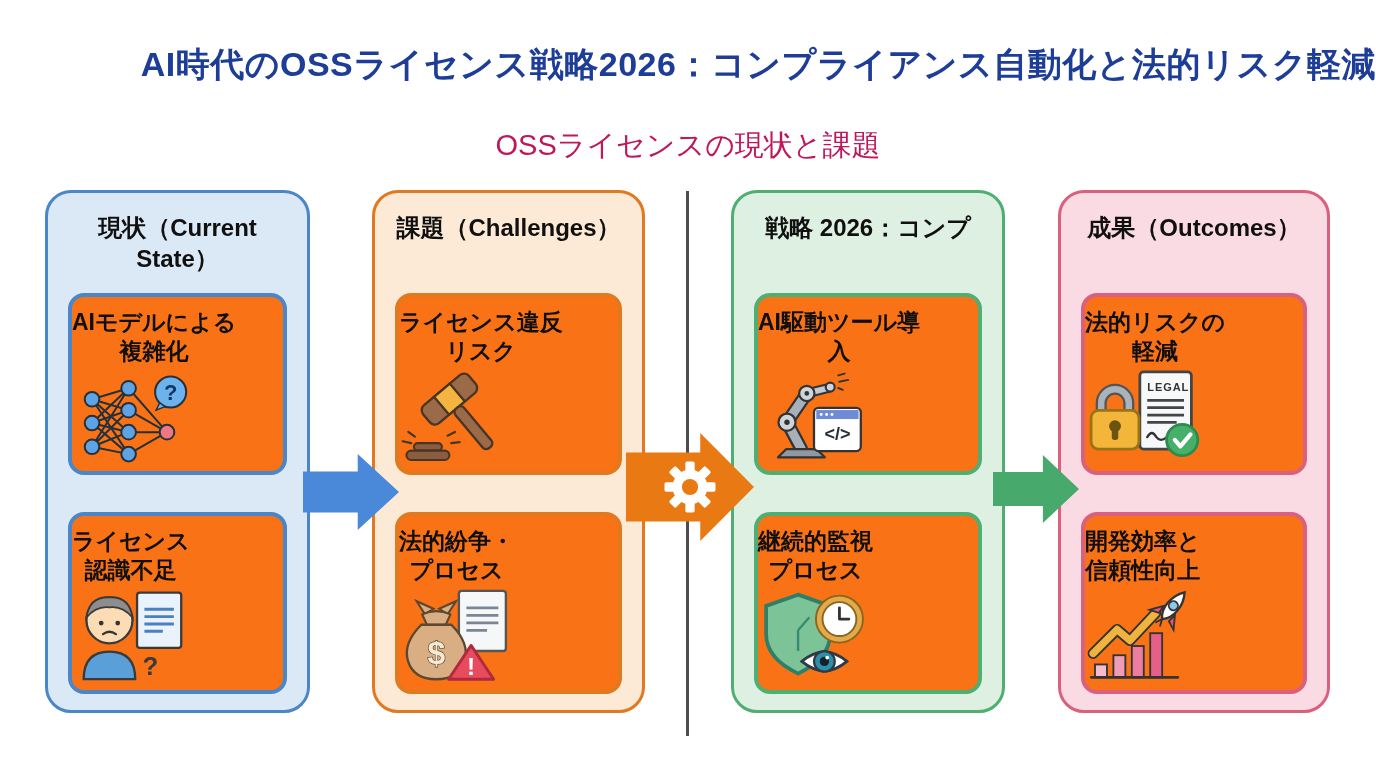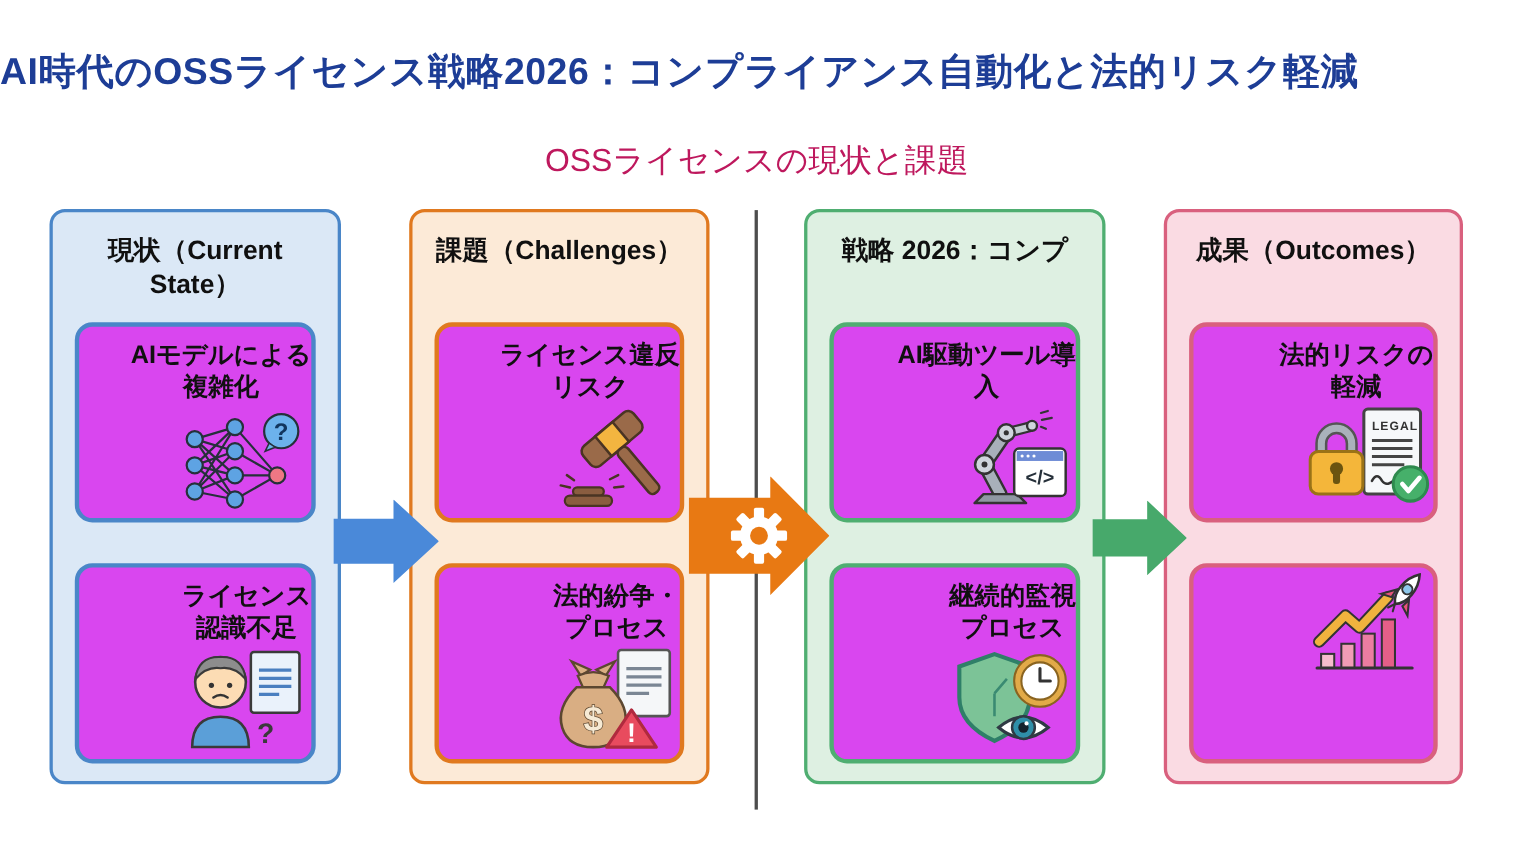--- a/index.html
+++ b/index.html
@@ -3,45 +3,45 @@
 <meta charset="utf-8">
 <style>
   html,body{margin:0;padding:0;background:#ffffff;}
   body{
     font-family:"Liberation Sans","DejaVu Sans",sans-serif;
     width:1376px;height:768px;position:relative;overflow:hidden;
     color:#101010;
   }
   .canvas{position:absolute;inset:0;}
   .title{
-    position:absolute;left:0;right:0;top:42px;text-align:left;
+    position:absolute;left:0;right:0;top:42px;text-align:right;
     font-size:34px;font-weight:700;letter-spacing:.5px;
     color:var(--title_text,#1d3d96);
   }
   .subtitle{
     position:absolute;left:0;right:0;top:126px;text-align:center;
     font-size:29px;font-weight:400;color:#be185d;
   }
   .col{
     position:absolute;top:190px;height:523px;box-sizing:border-box;
-    border:3px solid;border-radius:14px;
+    border:3px solid;border-radius:26px;
   }
   .col-blue  {left:45px;  width:265px;background:var(--blue_bg,#dbe8f6);  border-color:var(--blue_border,#4a86c8);}
   .col-orange{left:372px; width:273px;background:var(--orange_bg,#fcead7);border-color:var(--orange_border,#e0791f);}
   .col-green {left:731px; width:274px;background:var(--green_bg,#def0e2); border-color:var(--green_border,#4fae71);}
   .col-pink  {left:1058px;width:272px;background:var(--pink_bg,#fadbe3);  border-color:var(--pink_border,#d9607e);}
   .col-header{
     margin-top:20px;text-align:center;font-size:24px;font-weight:700;
     line-height:1.28;color:#101010;
   }
   .col-header span{display:block;}
   .card{
     position:absolute;left:20px;right:20px;box-sizing:border-box;
-    background:#d946ef;border:4px solid;border-radius:16px;
-    display:flex;flex-direction:column;align-items:flex-end;
+    background:#f97316;border:4px solid;border-radius:16px;
+    display:flex;flex-direction:column;align-items:flex-start;
   }
   .col-blue  .card{border-color:var(--blue_border,#4a86c8);}
   .col-orange .card{border-color:var(--orange_border,#e0791f);}
   .col-green .card{border-color:var(--green_border,#4fae71);}
   .col-pink  .card{border-color:var(--pink_border,#d9607e);}
   .card-1{top:100px;height:182px;}
   .card-2{top:319px;height:182px;}
   .card-label{
     margin-top:11px;text-align:center;font-size:23px;font-weight:700;
     line-height:1.28;color:#101010;
@@ -228,20 +228,24 @@
         <path d="M16,48 L16,36 A15,15 0 0 1 46,36 L46,48" fill="none" stroke="#555" stroke-width="12"></path>
         <path d="M16,48 L16,36 A15,15 0 0 1 46,36 L46,48" fill="none" stroke="#aab2bb" stroke-width="7"></path>
         <rect x="5" y="44" width="52" height="42" rx="8" fill="#f4b63a" stroke="#9a7217" stroke-width="3"></rect>
         <circle cx="31" cy="61" r="6.5" fill="#6b5410"></circle>
         <rect x="27.5" y="63" width="7" height="13" rx="3" fill="#6b5410"></rect>
         <circle cx="104" cy="76" r="17" fill="#46b06a" stroke="#2e8a4e" stroke-width="3"></circle>
         <path d="M96,76 L102,83 L113,70" stroke="#ffffff" stroke-width="4.5" fill="none" stroke-linecap="round" stroke-linejoin="round"></path>
       </svg>
     </div>
     <div class="card card-2">
+      <div class="card-label">
+        <span>開発効率と</span>
+        <span>信頼性向上</span>
+      </div>
       <svg width="112" height="92" viewBox="0 0 120 100">
         <g stroke="#333" stroke-width="2">
           <rect x="10" y="82" width="13" height="14" fill="#f6bccd"></rect>
           <rect x="30" y="72" width="13" height="24" fill="#f19cb6"></rect>
           <rect x="50" y="62" width="13" height="34" fill="#ec7da1"></rect>
           <rect x="70" y="48" width="13" height="48" fill="#e55f88"></rect>
         </g>
         <path d="M6,96 L100,96" stroke="#333" stroke-width="3" stroke-linecap="round"></path>
         <path d="M8,70 L34,44 L48,56 L76,26" stroke="#333" stroke-width="12" fill="none" stroke-linejoin="round" stroke-linecap="round"></path>
         <path d="M8,70 L34,44 L48,56 L76,26" stroke="#f0b33e" stroke-width="8" fill="none" stroke-linejoin="round" stroke-linecap="round"></path>

